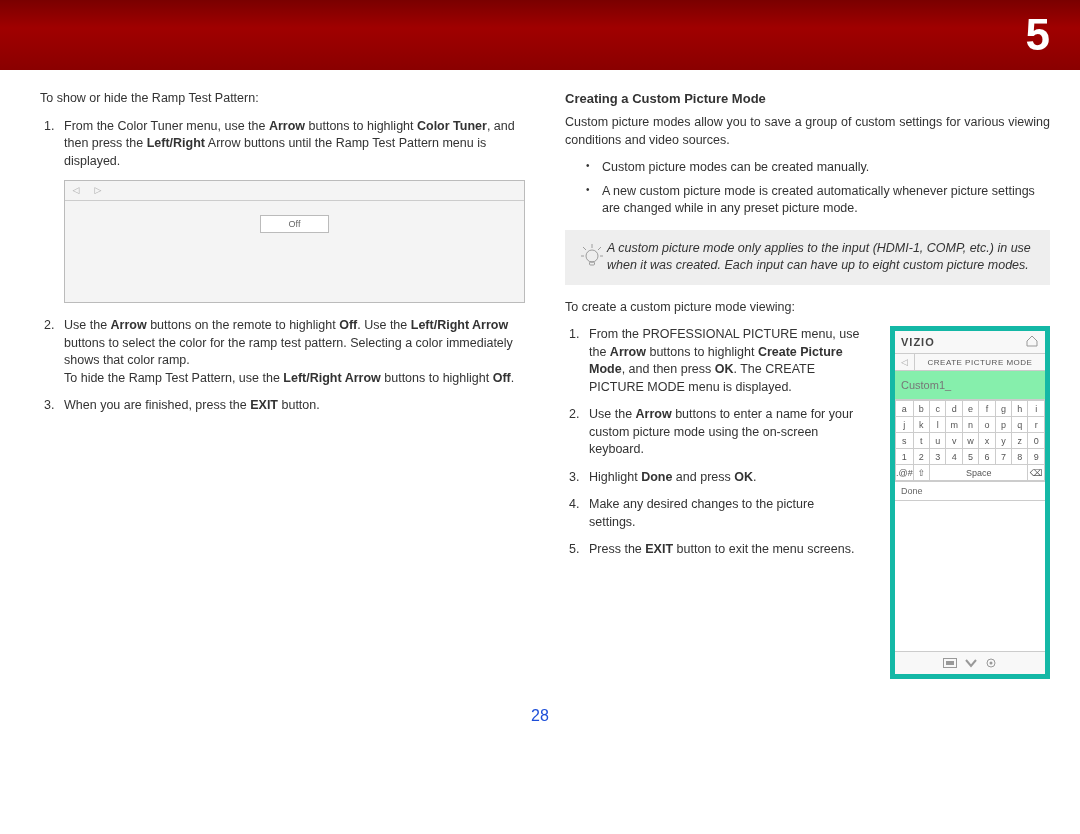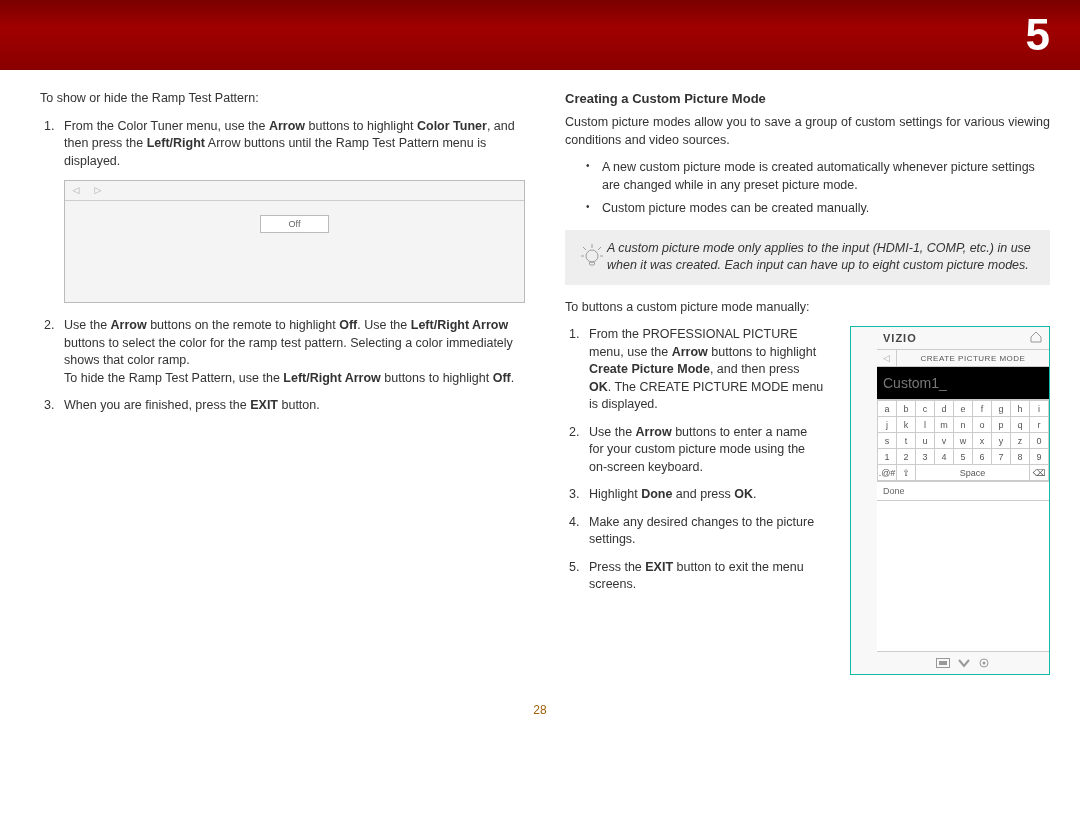--- a/index.html
+++ b/index.html
@@ -31,37 +31,37 @@
     .ramp-spacer { height: 55px; }
 
     
     .tip-box { background: #eeeeee; display: flex; padding: 10px 14px; margin: 8px 0 14px 0; align-items: flex-start; font-style: italic; }
     .tip-icon { width: 28px; flex-shrink: 0; padding-top: 2px; }
     .tip-text { line-height: 1.4; font-size: 12.5px; }
 
     
     .right-flex { display: flex; gap: 26px; }
     .steps-narrow { flex: 1; }
-    .device { width: 200px; border: 1px solid #14b8a6; background: #f8f8f8; font-size: 9px; color: #555; padding-left: 26px; }
+    .device { width: 160px; border: 5px solid #14b8a6; background: #f8f8f8; font-size: 9px; color: #555; }
     .dev-head { display: flex; align-items: center; border-bottom: 1px solid #ccc; padding: 4px 6px; }
     .dev-logo { font-weight: bold; letter-spacing: 1px; font-size: 11px; color: #444; flex: 1; }
     .dev-home { width: 14px; height: 12px; }
     .dev-bar { display: flex; align-items: center; border-bottom: 1px solid #ccc; }
     .dev-back { width: 20px; text-align: center; color: #aaa; border-right: 1px solid #ccc; padding: 3px 0; }
     .dev-bar-title { flex: 1; text-align: center; padding: 3px 0; font-size: 8px; letter-spacing: 0.5px; }
-    .dev-input { padding: 8px 6px; border-bottom: 1px solid #ccc; font-size: 14px; color: #777; background: #000000; }
+    .dev-input { padding: 8px 6px; border-bottom: 1px solid #ccc; font-size: 11px; color: #777; background: #86efac; }
     .keyboard { border-collapse: collapse; width: 100%; }
     .keyboard td { border: 1px solid #ccc; text-align: center; padding: 2px 0; font-size: 9px; color: #555; width: 11.11%; height: 16px; background:#fff; }
     .keyboard td.space { }
     .dev-done { padding: 4px 6px; border-top: 1px solid #ccc; border-bottom: 1px solid #ccc; font-size: 9px; color: #666; background:#fff; }
     .dev-empty { height: 150px; background: #fff; }
     .dev-footer { border-top: 1px solid #ccc; text-align: center; padding: 5px 0; color: #999; letter-spacing: 4px; }
     .dev-footer svg { vertical-align: middle; }
 
-    .page-bottom { text-align: center; font-size: 12px; color: #a16207; padding: 18px 0; }
+    .page-bottom { text-align: center; font-size: 16px; color: #1d4ed8; padding: 18px 0; }
   </style>
 </head>
 <body>
 
 <div class="page-header">
   <div class="page-num">5</div>
 </div>
 
 <div class="content">
 
@@ -93,42 +93,42 @@
       <li>
         <span>When you are finished, press the </span><span class="bold">EXIT</span><span> button.</span>
       </li>
     </ol>
   </div>
 
   <div class="col col-right">
     <p class="section-heading">Creating a Custom Picture Mode</p>
     <p class="justify">Custom picture modes allow you to save a group of custom settings for various viewing conditions and video sources.</p>
     <ul class="bullets">
+      <li>Custom picture modes can be created manually.</li>
       <li>A new custom picture mode is created automatically whenever picture settings are changed while in any preset picture mode.</li>
-      <li>Custom picture modes can be created manually.</li>
     </ul>
 
     <div class="tip-box">
       <div class="tip-icon">
         <svg width="26" height="30" viewBox="0 0 26 30">
           <g stroke="#888" stroke-width="0.8" fill="none">
             <circle cx="13" cy="14" r="6"></circle>
             <rect x="10.5" y="20" width="5" height="3" rx="1"></rect>
             <line x1="13" y1="2" x2="13" y2="6"></line>
             <line x1="4" y1="5" x2="7" y2="8"></line>
             <line x1="22" y1="5" x2="19" y2="8"></line>
             <line x1="2" y1="14" x2="5" y2="14"></line>
             <line x1="24" y1="14" x2="21" y2="14"></line>
           </g>
         </svg>
       </div>
       <div class="tip-text">A custom picture mode only applies to the input (HDMI-1, COMP, etc.) in use when it was created. Each input can have up to eight custom picture modes.</div>
     </div>
 
-    <p>To buttons a custom picture mode manually:</p>
+    <p>To create a custom picture mode viewing:</p>
 
     <div class="right-flex">
       <div class="steps-narrow">
         <ol>
           <li>
             <span>From the PROFESSIONAL PICTURE menu, use the </span><span class="bold">Arrow</span><span> buttons to highlight </span><span class="bold">Create Picture Mode</span><span>, and then press </span><span class="bold">OK</span><span>. The CREATE PICTURE MODE menu is displayed.</span>
           </li>
           <li>
             <span>Use the </span><span class="bold">Arrow</span><span> buttons to enter a name for your custom picture mode using the on-screen keyboard.</span>
           </li>

